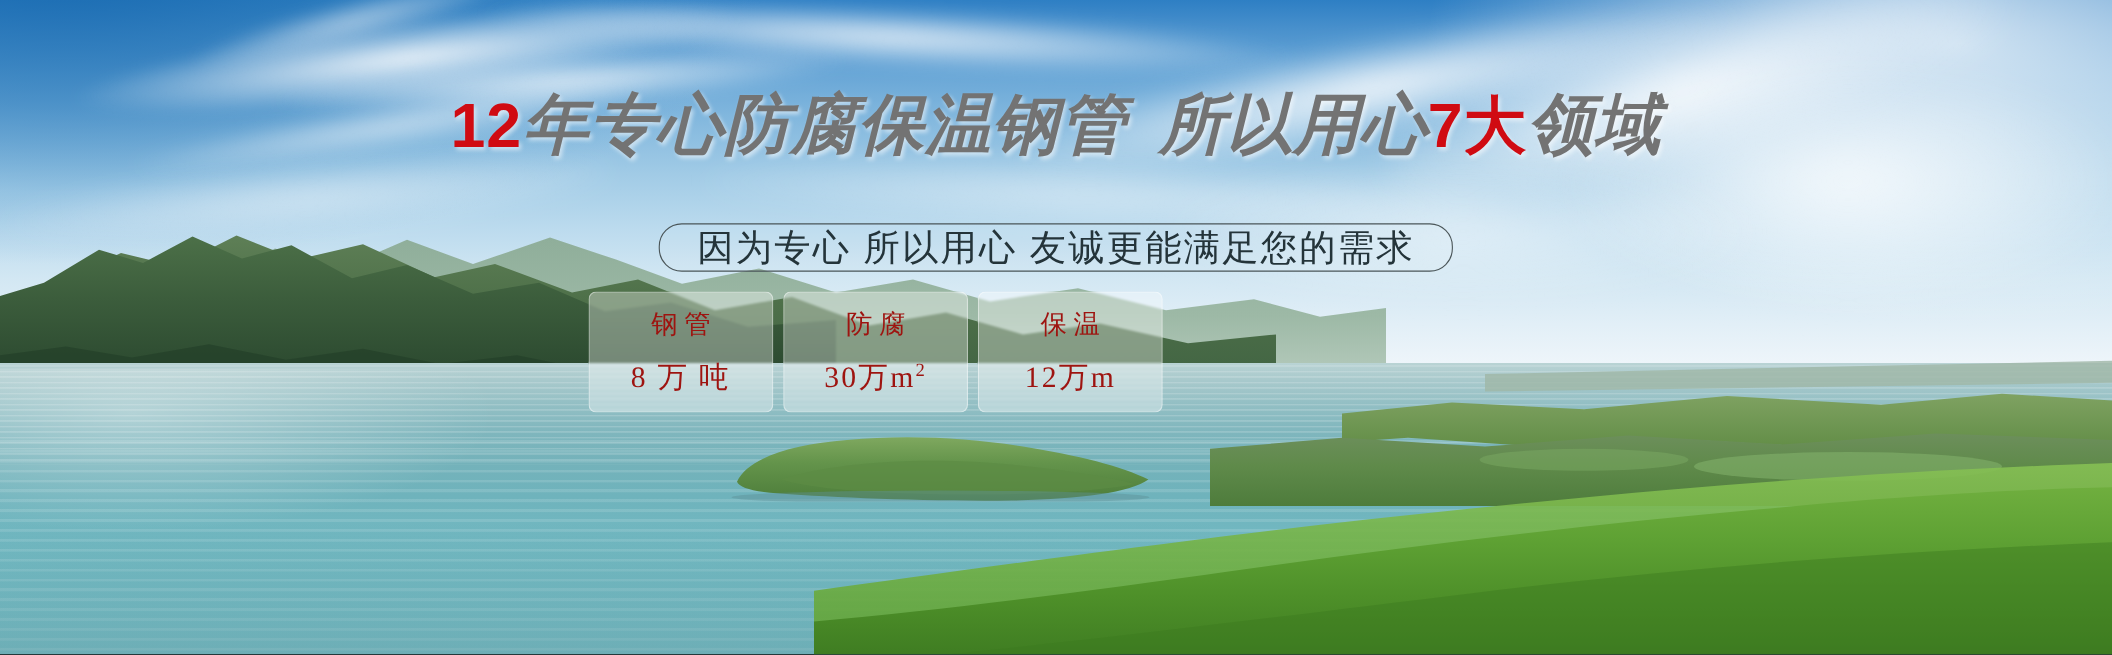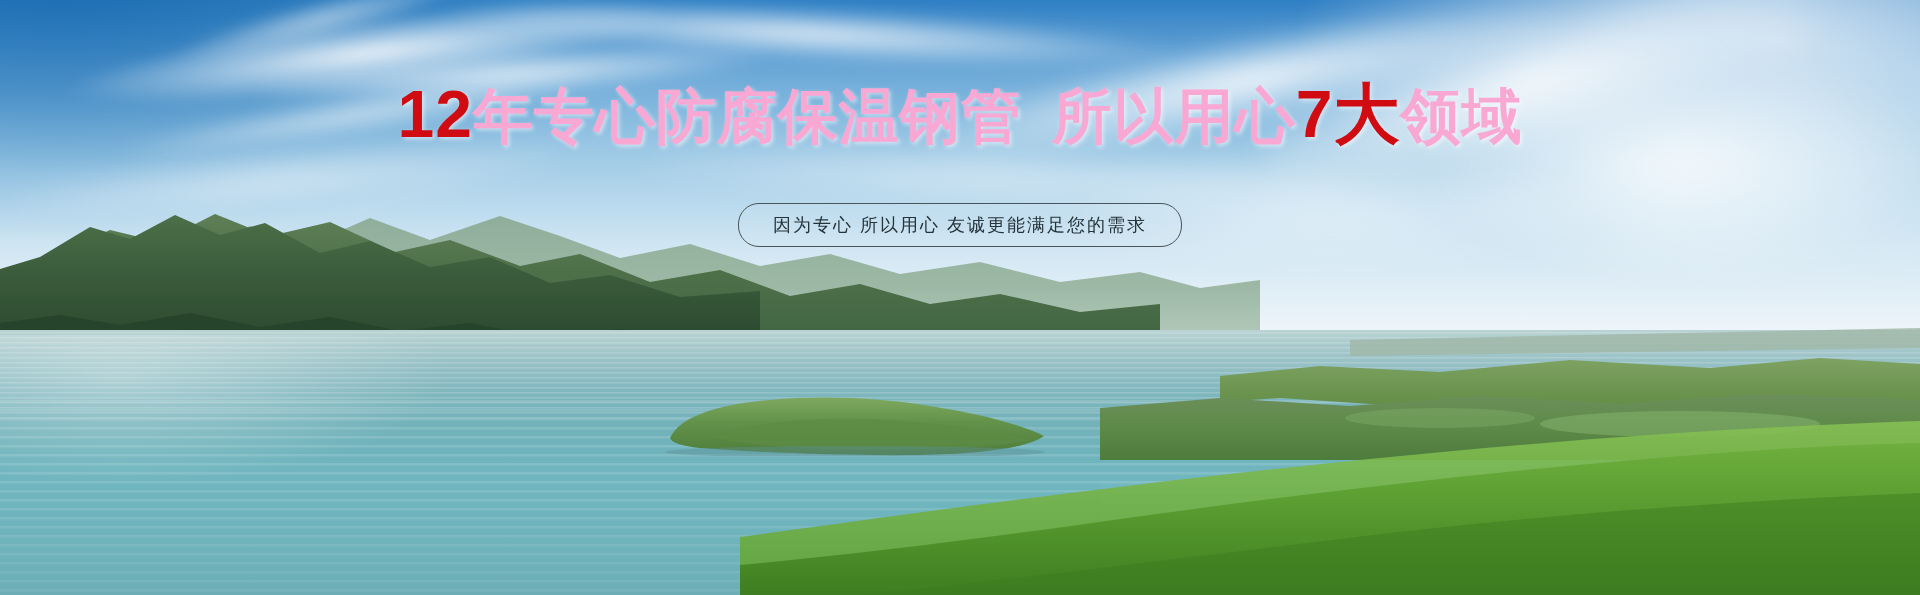--- a/index.html
+++ b/index.html
@@ -142,33 +142,33 @@
     position:absolute;left:0;top:82px;width:1920px;
     text-align:center;
     font-family:"Liberation Sans","DejaVu Sans",sans-serif;
     font-weight:700;
     font-size:60px;
     line-height:64px;
     letter-spacing:1px;
     white-space:nowrap;
     text-shadow:2px 2px 4px rgba(255,255,255,.55);
   }
-  .hl-red{color:#d00b12;font-size:66px;text-align:center;}
-  .hl-dark{color:#f9a8d4;}
+  .hl-red{color:#d00b12;font-size:57px;text-align:center;}
+  .hl-dark{color:#737373;font-style:italic;}
   .hl-gap{display:inline-block;width:30px;}
 
   .pill{
     position:absolute;left:50%;top:203px;transform:translateX(-50%);
     height:42px;
     padding:0 34px;
     display:flex;align-items:center;justify-content:center;
     border:1px solid #4a5558;
     border-radius:21px;
     color:#24343a;
-    font-size:18px;
+    font-size:33px;
     letter-spacing:2px;
     white-space:nowrap;
     background:rgba(255,255,255,.06);
   }
 
   .cards{
     position:absolute;left:535px;top:265px;
     display:flex;
     gap:9px;
   }
@@ -337,14 +337,32 @@
   </svg>
 
   <div class="headline">
     <span class="hl-red">12</span><span class="hl-dark">年专心防腐保温钢管</span><span class="hl-gap"></span><span class="hl-dark">所以用心</span><span class="hl-red">7</span><span class="hl-red">大</span><span class="hl-dark">领域</span>
   </div>
 
   <div class="pill">
     <span>因为专心 所以用心 友诚更能满足您的需求</span>
   </div>
 
+  <div class="cards">
+
+    <div class="card">
+      <div class="card-label">钢管</div>
+      <div class="card-value"><span>8 万 吨</span></div>
+    </div>
+
+    <div class="card">
+      <div class="card-label">防腐</div>
+      <div class="card-value"><span>30万m</span><sup>2</sup></div>
+    </div>
+
+    <div class="card">
+      <div class="card-label">保温</div>
+      <div class="card-value"><span>12万m</span></div>
+    </div>
+
+  </div>
 
 </div>
 
 </body></html>

